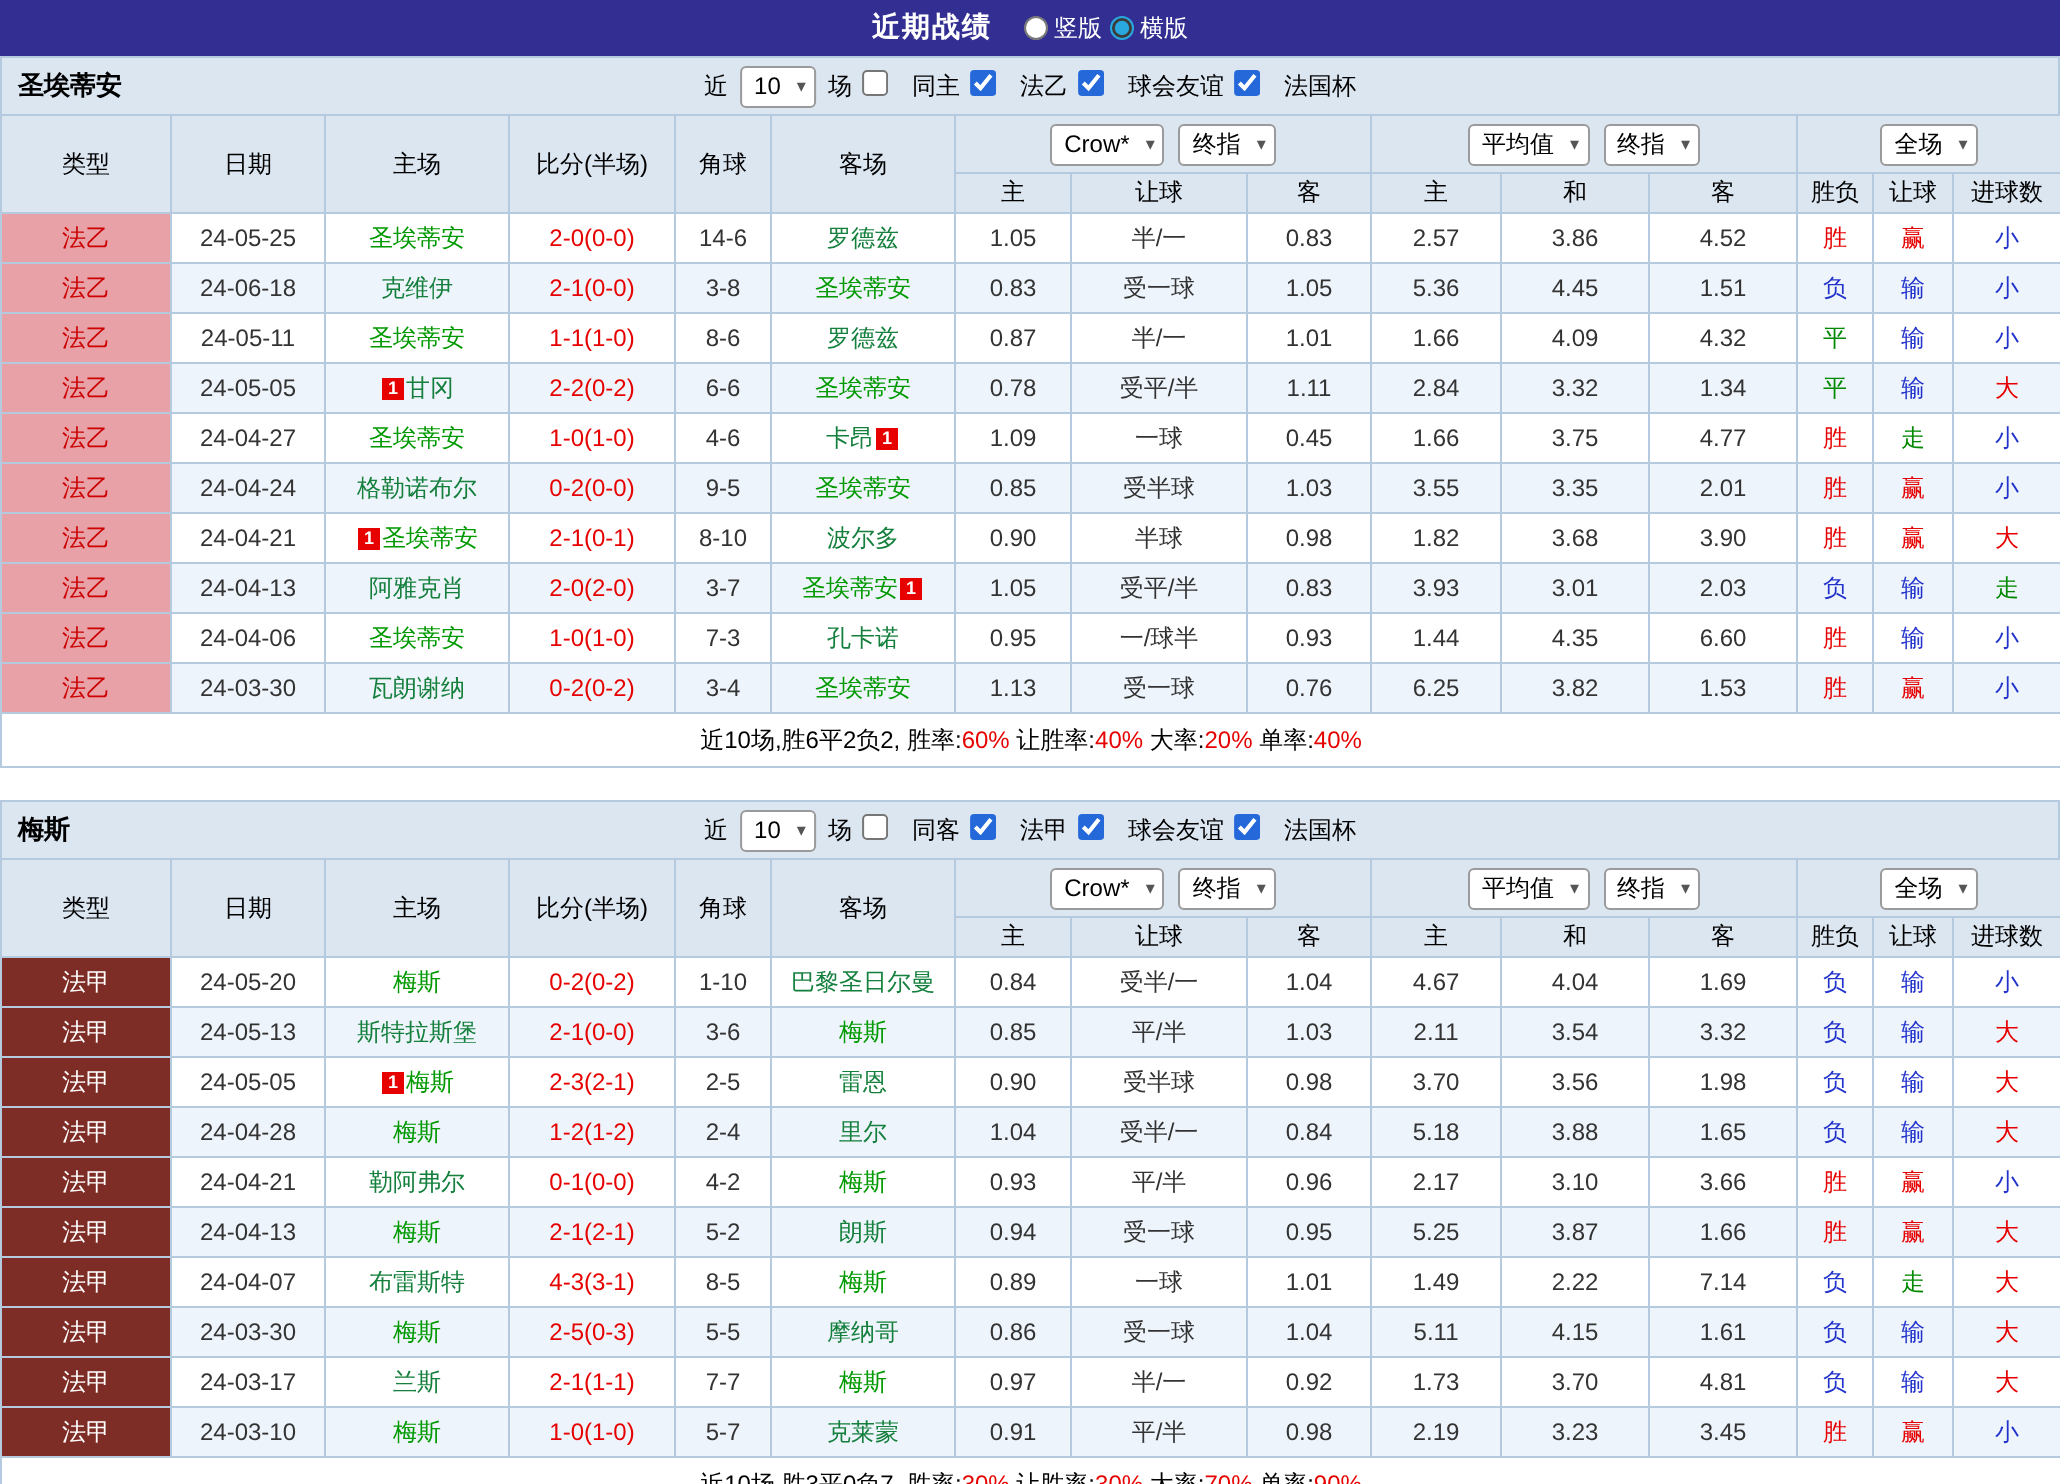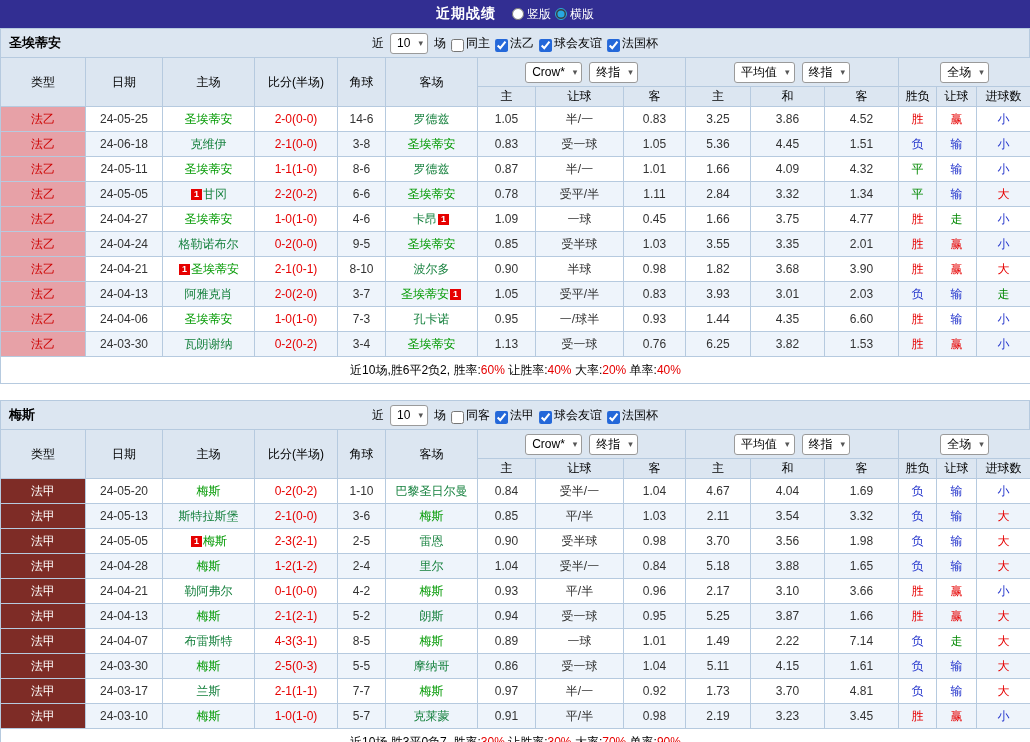--- a/index.html
+++ b/index.html
@@ -9,21 +9,21 @@
   .top-bar .title{font-size:14px;font-weight:bold;letter-spacing:1px}
   .layout-radios{display:inline-flex;gap:4px;align-items:center}
   .radio-label{display:inline-flex;align-items:center;gap:3px;cursor:pointer;font-size:12px}
   input[type=radio]{width:12px;height:12px;accent-color:#29a8e0;margin:0}
   input[type=checkbox]{width:13px;height:13px;accent-color:#2468d9;margin:0}
 
   .section + .section{margin-top:16px}
   .section-bar{height:29px;background:#dce6f1;border:1px solid #b6cadf;border-bottom:0;position:relative;display:flex;align-items:center;box-sizing:border-box}
   .team-name{font-weight:bold;font-size:13px;color:#000;padding-left:8px}
   .filters{position:absolute;left:50%;transform:translateX(-50%);display:inline-flex;align-items:center;gap:5px;white-space:nowrap;color:#000}
-  .cb-label{display:inline-flex;align-items:flex-end;gap:2px;cursor:pointer}
+  .cb-label{display:inline-flex;align-items:flex-start;gap:12px;cursor:pointer}
 
   table{border-collapse:collapse;table-layout:fixed;width:1030px}
   th,td{border:1px solid #b6cadf;text-align:center;white-space:nowrap;overflow:hidden;padding:0 2px;box-sizing:border-box}
   thead th{background:#dce6f1;font-weight:normal;color:#000}
   tr.head1 th{height:29px}
   tr.head2 th{height:20px;font-size:12px}
   tbody td{height:25px;background:#fff}
   tbody tr.alt td{background:#eef4fb}
   .score{color:#e60000}
   .focus-team{color:#009900;cursor:pointer}
@@ -150,21 +150,21 @@
           <tr class="">
             <td class="league" style="background: rgb(231, 161, 167); color: rgb(204, 0, 0);">法乙</td>
             <td class="date">24-05-25</td>
             <td class="team-cell"><span class="focus-team">圣埃蒂安</span></td>
             <td><span class="score">2-0(0-0)</span></td>
             <td class="corners">14-6</td>
             <td class="team-cell"><span class="opp-team">罗德兹</span></td>
             <td>1.05</td>
             <td>半/一</td>
             <td>0.83</td>
-            <td>3.25</td>
+            <td>2.57</td>
             <td>3.86</td>
             <td>4.52</td>
             <td style="color: rgb(230, 0, 0);">胜</td>
             <td style="color: rgb(230, 0, 0);">赢</td>
             <td style="color: rgb(34, 51, 204);">小</td>
           </tr>
           <tr class="alt">
             <td class="league" style="background: rgb(231, 161, 167); color: rgb(204, 0, 0);">法乙</td>
             <td class="date">24-06-18</td>
             <td class="team-cell"><span class="opp-team">克维伊</span></td>

